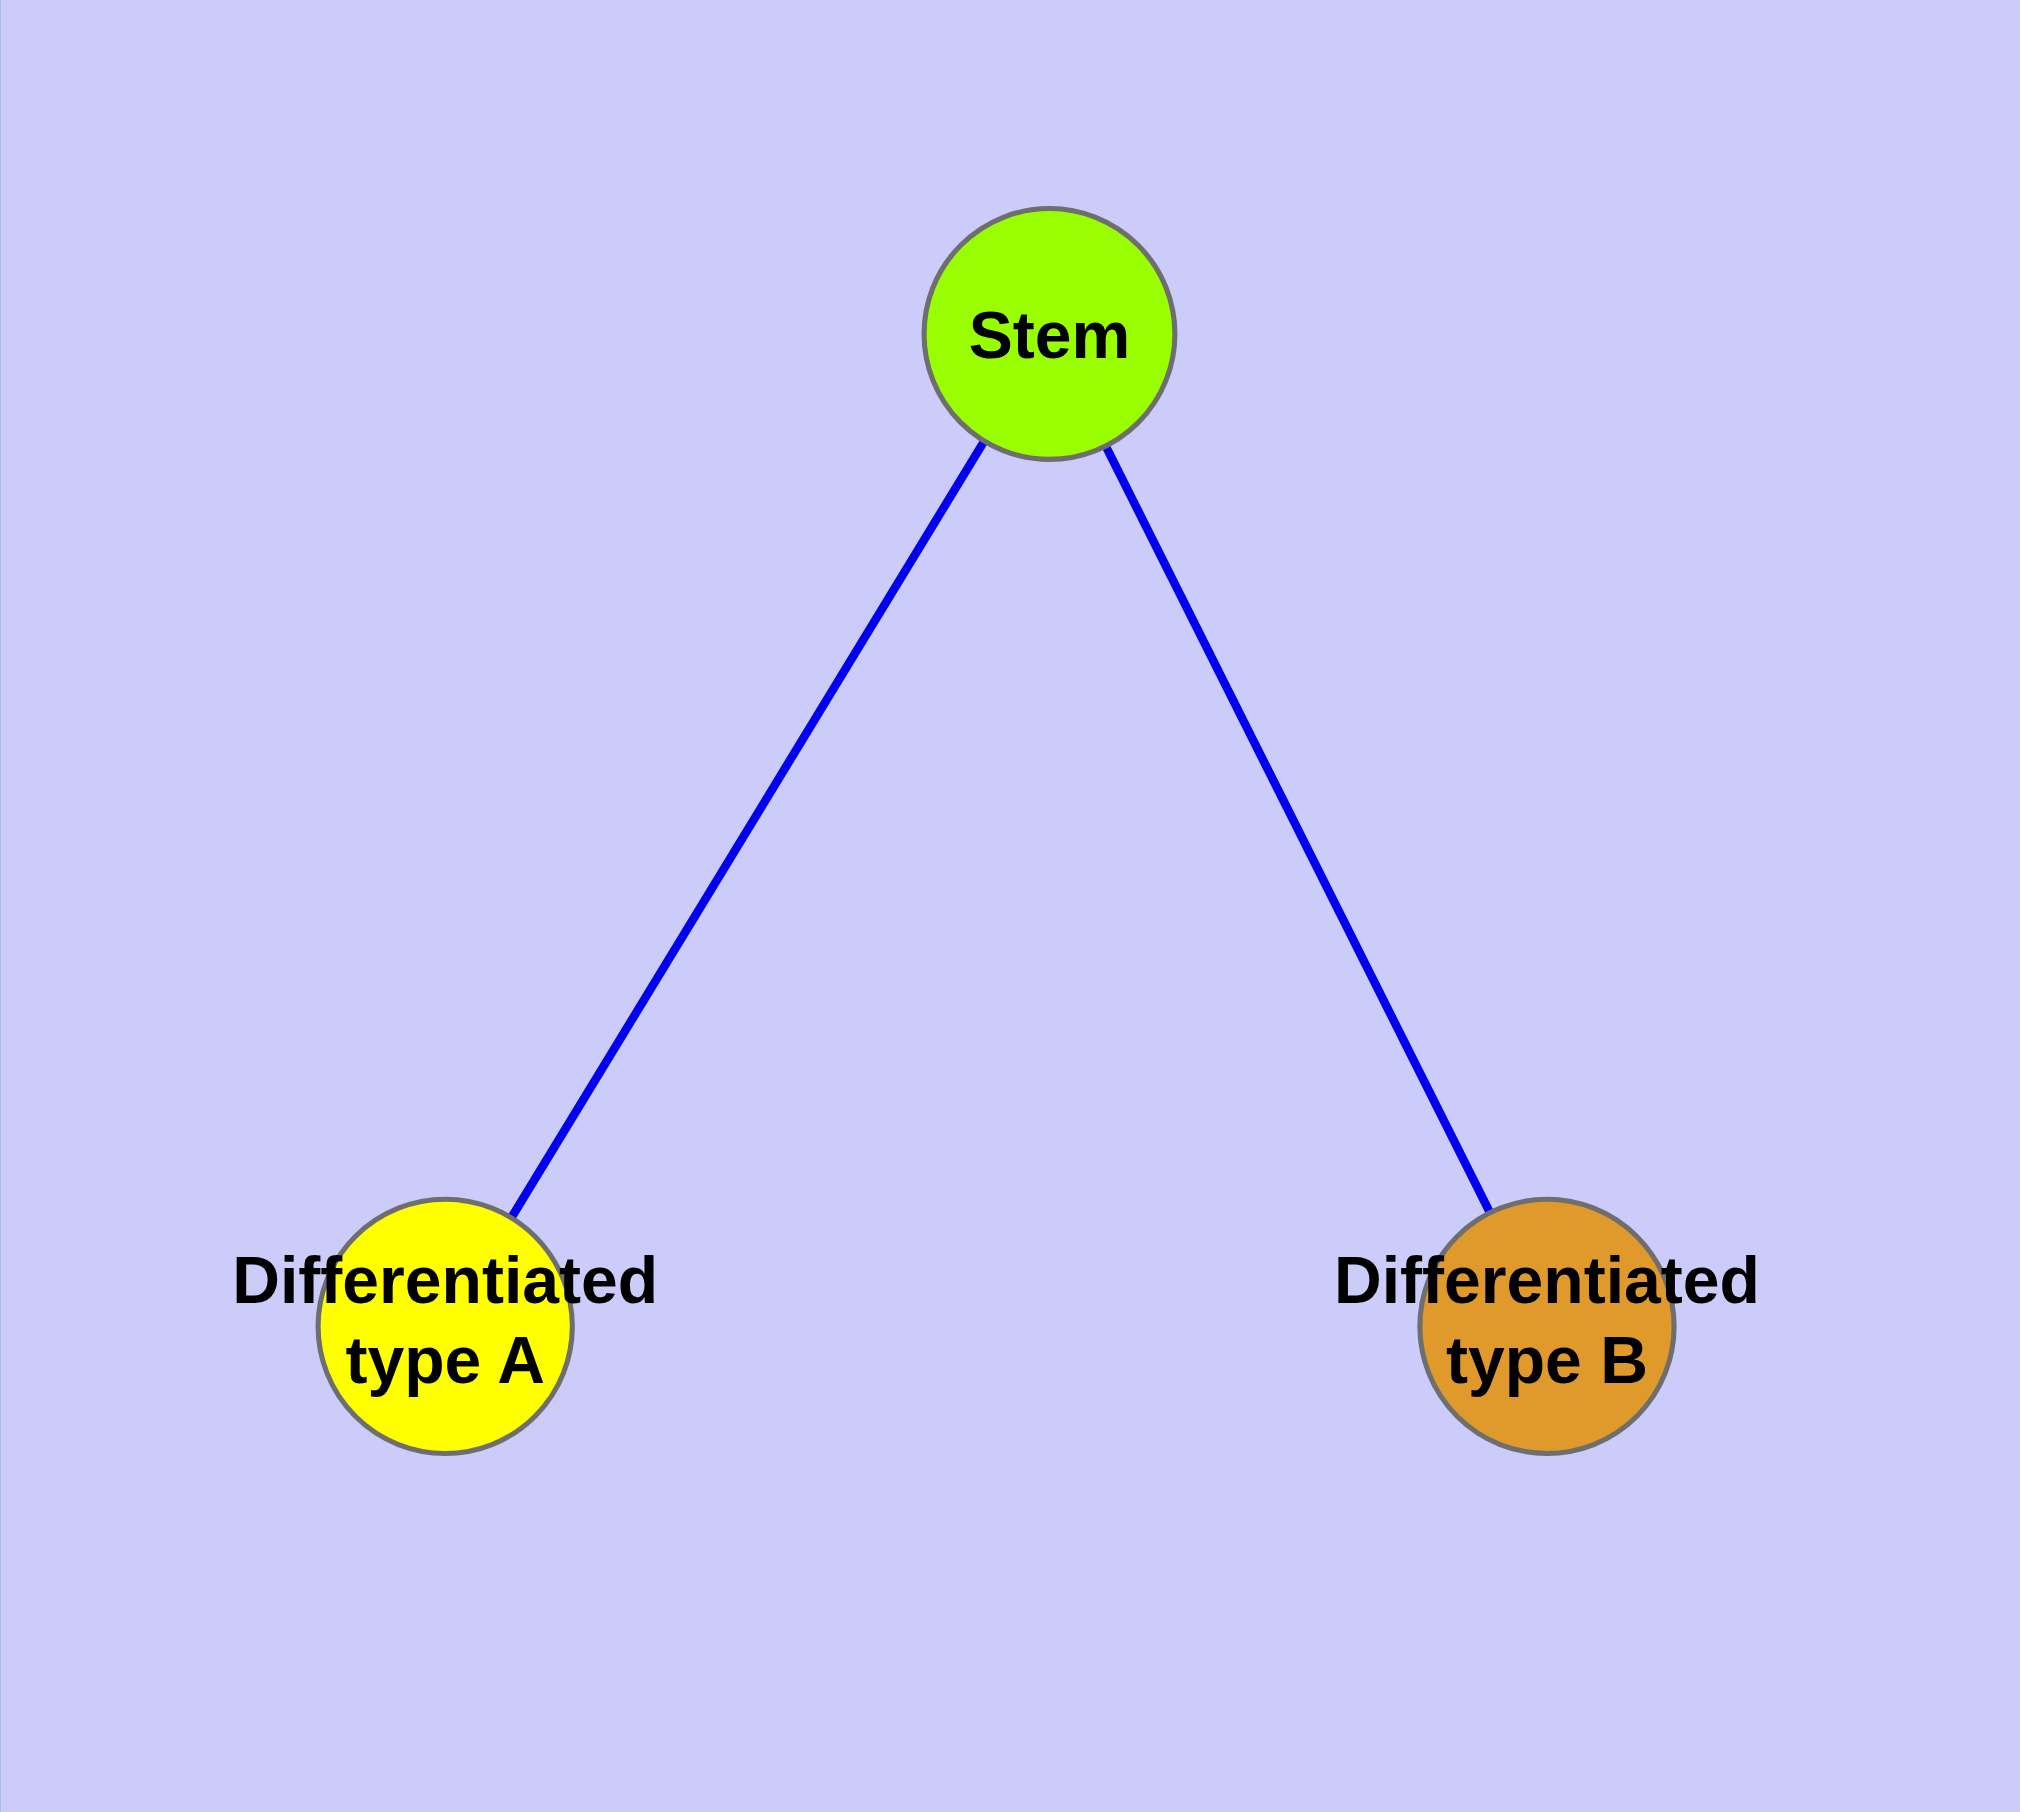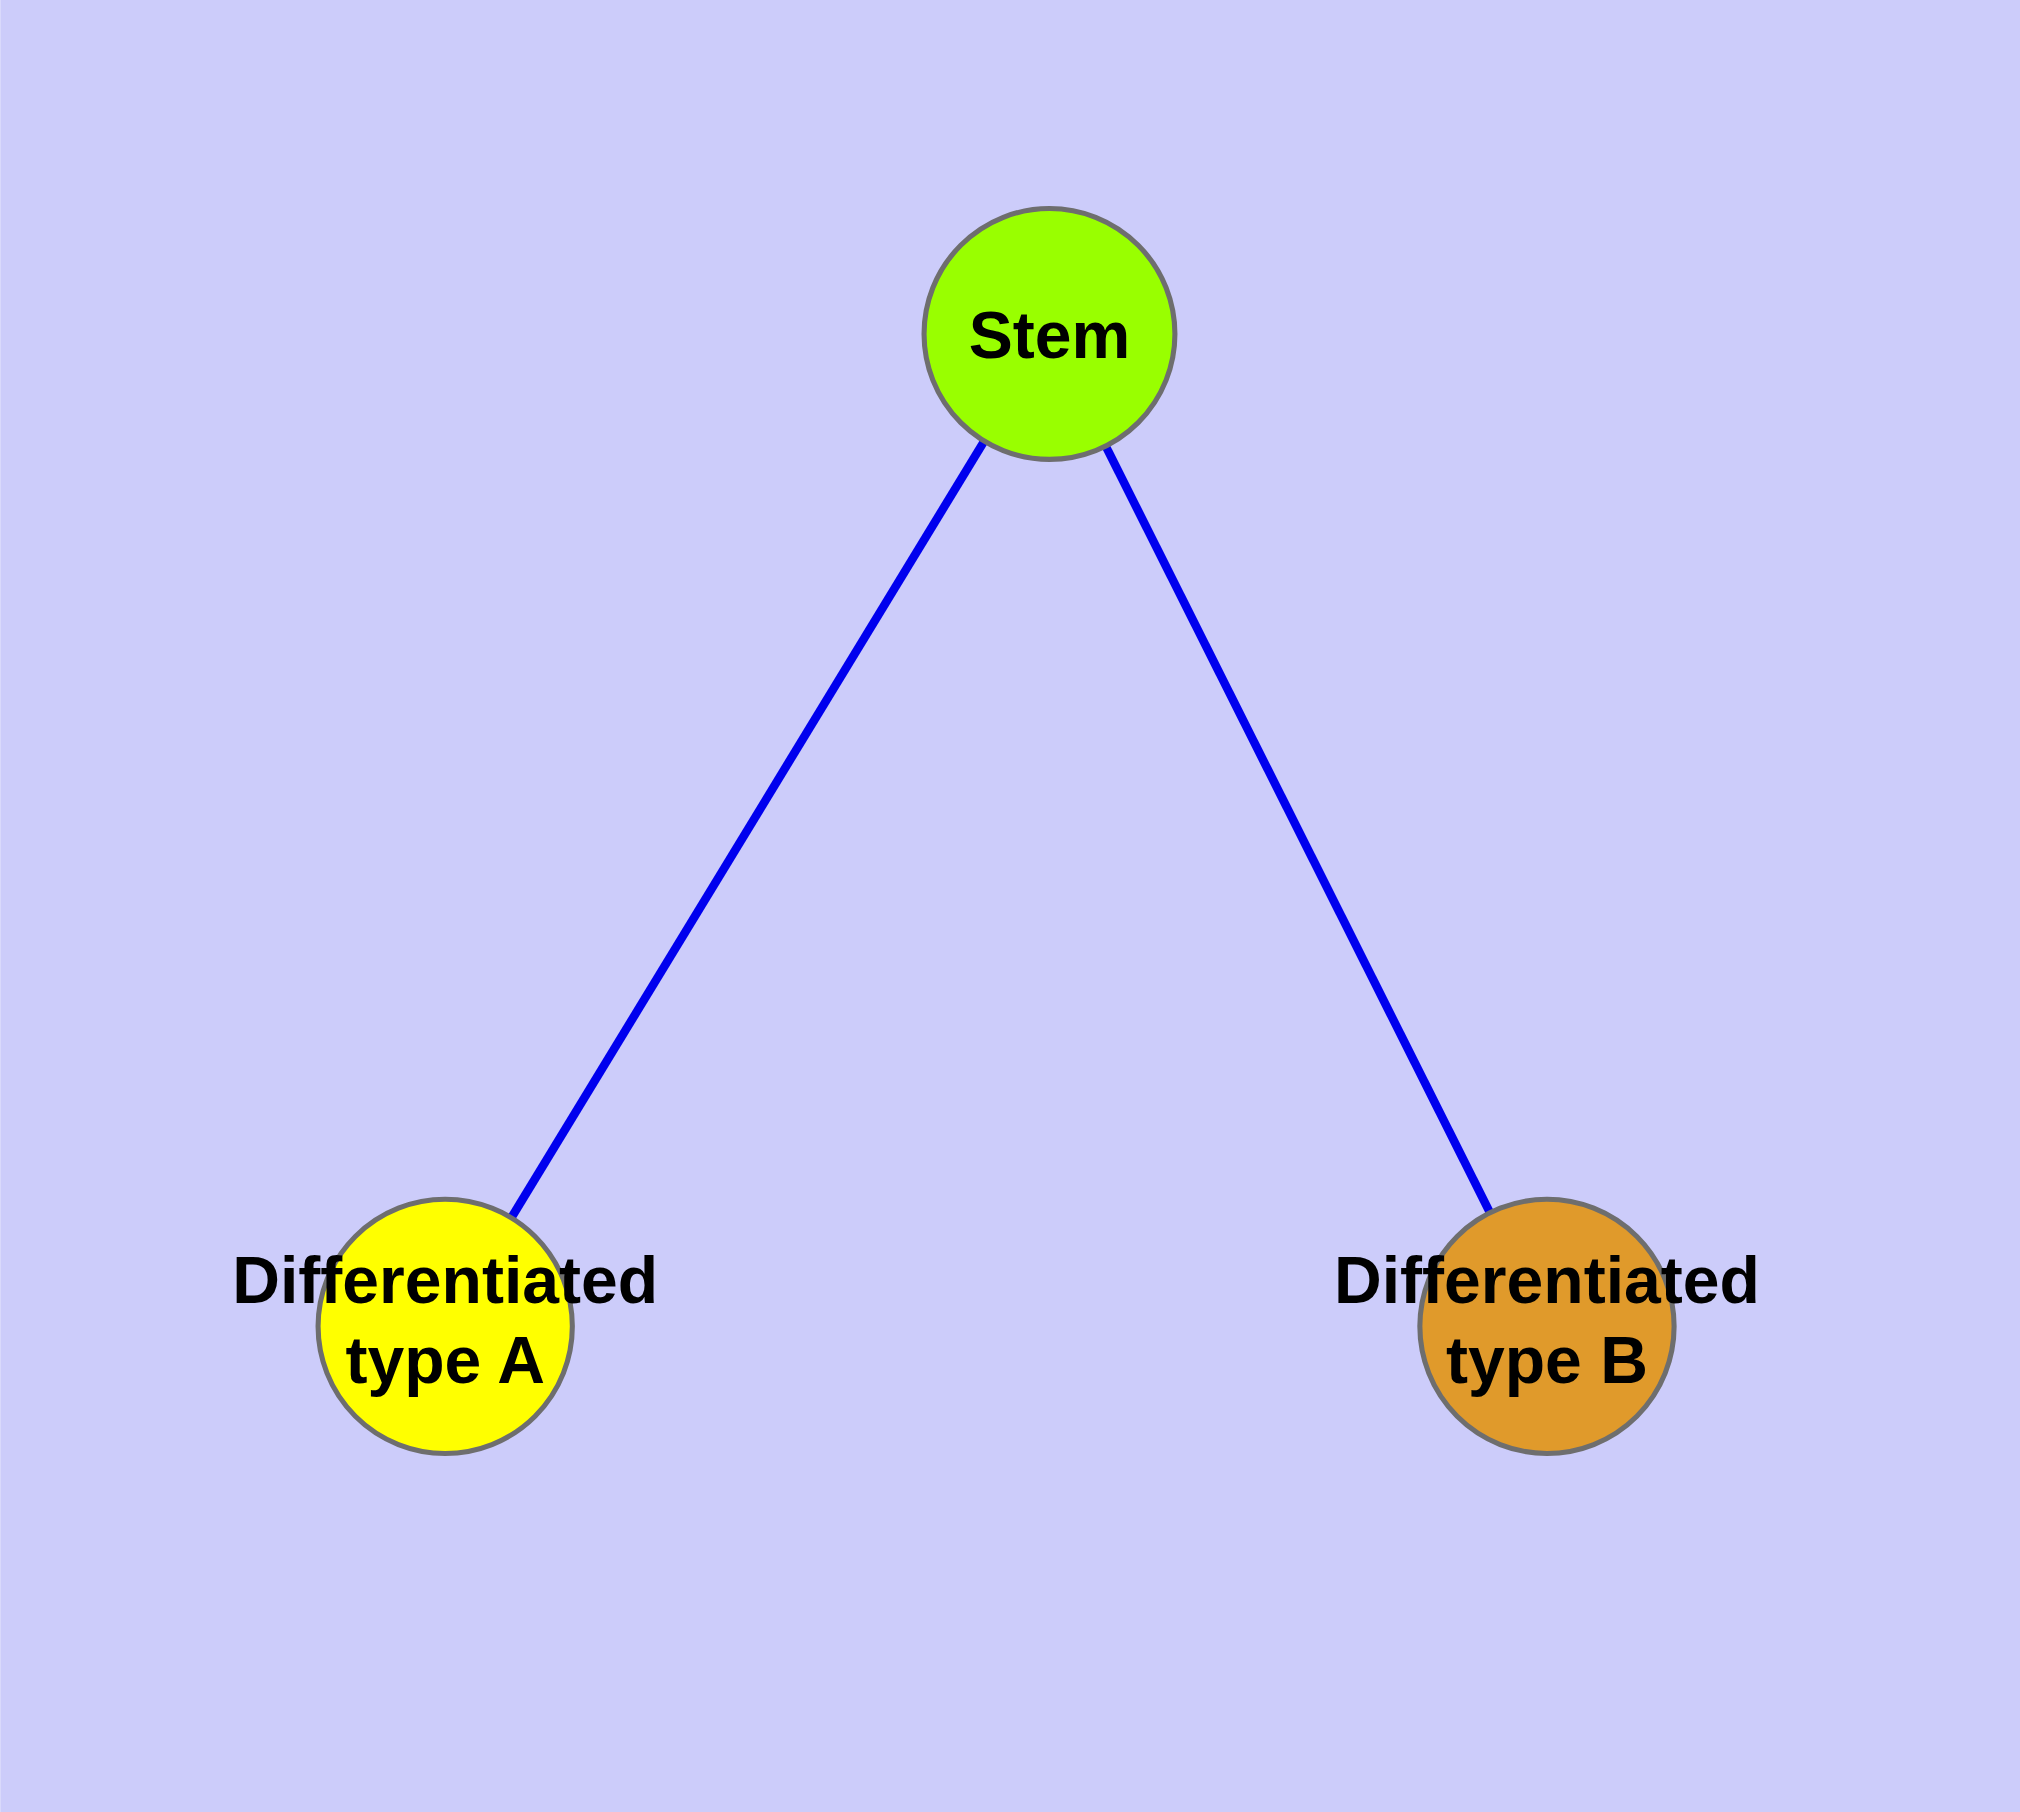--- a/index.html
+++ b/index.html
@@ -4,21 +4,21 @@
 <style>
   html, body {
     margin: 0;
     padding: 0;
     background: #ccccfa;
   }
   #canvas {
     position: relative;
     width: 2021px;
     height: 1812px;
-    background: #ffffff;
+    background: #0ea5e9;
     overflow: hidden;
     font-family: "Liberation Sans", sans-serif;
   }
   #graph-svg {
     position: absolute;
     left: 0;
     top: 0;
     width: 2021px;
     height: 1812px;
   }

